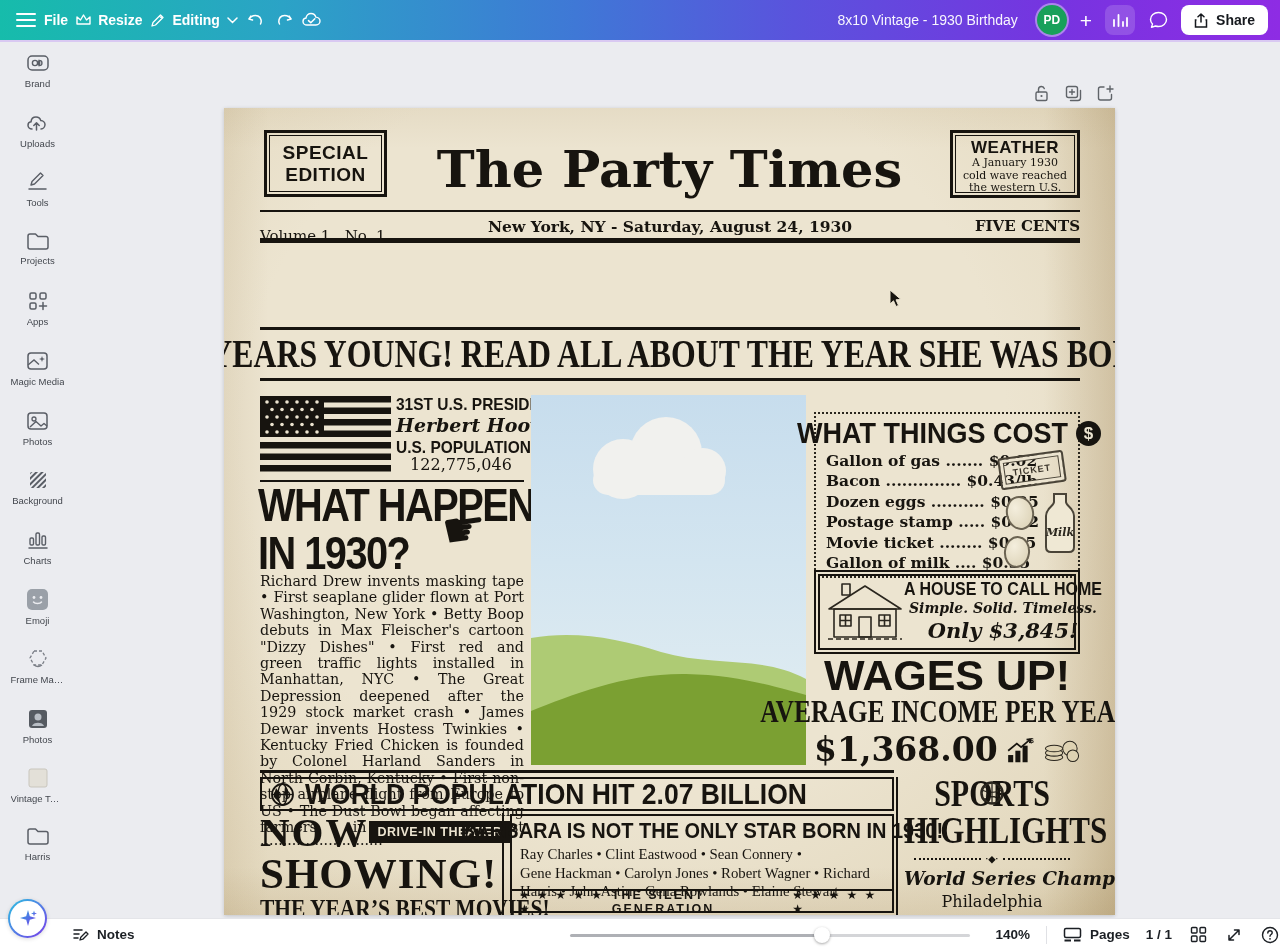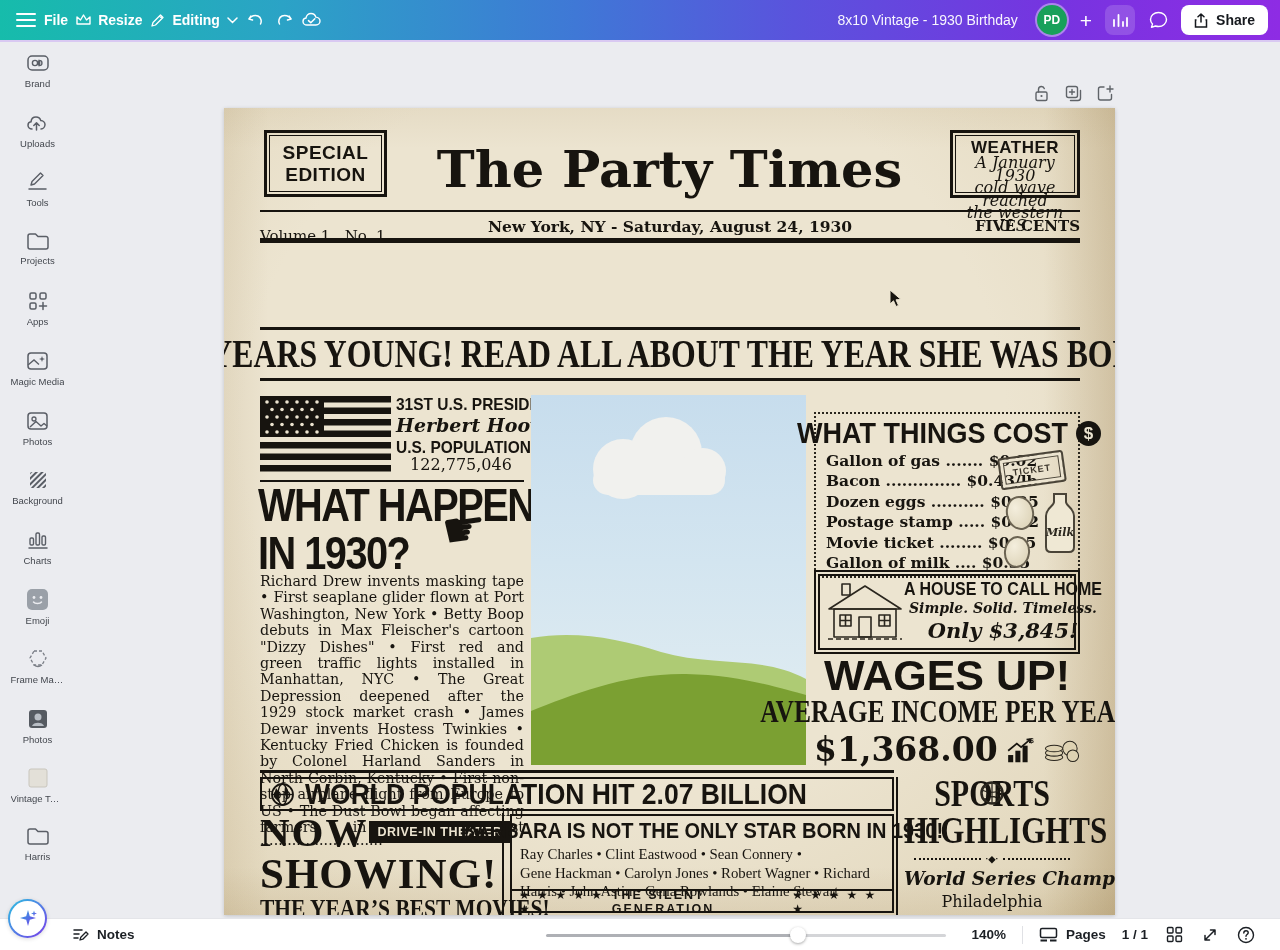--- a/index.html
+++ b/index.html
@@ -60,21 +60,21 @@
     display:flex; flex-direction:column; align-items:center; justify-content:center;
     font-weight:900; font-size:19px; line-height:22px; letter-spacing:.5px; }
   .masthead { left:170px; top:22px; width:551px; height:78px; display:flex; align-items:center;
     justify-content:center; font-family:"DejaVu Serif", serif; font-weight:bold; font-size:51px;
     letter-spacing:0px; white-space:nowrap; }
   .weather-box { left:726px; top:22px; width:130px; height:68px; border:3px solid #17140f;
     display:flex; align-items:center; justify-content:center; }
   .weather-inner { position:static; border:1px solid #17140f; width:120px; height:58px;
     text-align:center; padding-top:2px; }
   .weather-title { position:static; font-weight:900; font-size:17px; line-height:19px; letter-spacing:.5px; }
-  .weather-line { position:static; font-family:"DejaVu Serif", serif; font-size:16px; line-height:12.5px;font-style:italic; }
+  .weather-line { position:static; font-family:"DejaVu Serif", serif; font-size:11px; line-height:12.5px; }
 
   .rule-a { left:36px; top:102px; width:820px; height:2px; }
   .info-row { left:36px; top:107px; width:820px; height:21px; }
   .info-vol { left:0; top:12px; font-family:"DejaVu Serif", serif; font-weight:normal; font-size:15px; }
   .info-date { left:0; right:0; top:2px; text-align:center; font-family:"DejaVu Serif", serif; font-weight:bold; font-size:15.5px; }
   .info-price { right:0; top:2px; font-family:"DejaVu Serif", serif; font-weight:bold; font-size:15px; }
   .rule-b { left:36px; top:130px; width:820px; height:5px; }
 
   .headline { left:0; top:133px; width:891px; height:84px; display:flex; align-items:center; justify-content:center; }
   .headline span { font-size:61px; font-weight:bold; letter-spacing:-1px; white-space:nowrap;
@@ -171,21 +171,21 @@
   .sports-orn { position:static; display:flex; align-items:center; gap:5px; margin:7px 10px 3px 10px; }
   .sports-orn i { position:static; flex:1; height:0; border-top:2px dotted #17140f; }
   .sports-orn b { position:static; font-size:9px; }
   .sports-ws { position:static; display:block; font-family:"DejaVu Serif", serif; font-style:italic; font-weight:bold; font-size:18.5px; line-height:24px; white-space:nowrap; }
   .sports-wsv { position:static; display:block; font-family:"DejaVu Serif", serif; font-size:16px; line-height:22px; }
 
   
   .bottombar { position:absolute; left:0; top:918px; width:1280px; height:32px; background:#fff;
     border-top:1px solid #e4e5e9; display:flex; align-items:center; z-index:55; color:#1b1f24; }
   .bb-notes { display:flex; align-items:center; gap:8px; margin-left:72px; font-size:13.5px; font-weight:bold; cursor:pointer; }
-  .bb-right { margin-left:auto; display:flex; align-items:center; gap:16px; padding-right:24px; }
+  .bb-right { margin-left:auto; display:flex; align-items:center; gap:16px; padding-right:0; }
   .bb-slider { width:400px; height:16px; position:relative; cursor:pointer; }
   .bb-track { position:absolute; left:0; top:7px; width:100%; height:3px; background:#d4d5d8; border-radius:2px; }
   .bb-fill { position:absolute; left:0; top:7px; width:63%; height:3px; background:#aeb0b5; border-radius:2px; }
   .bb-handle { position:absolute; left:63%; top:0; width:16px; height:16px; border-radius:50%; background:#fff;
     box-shadow:0 1px 3px rgba(0,0,0,.35); transform:translateX(-8px); }
   .bb-zoom { font-size:13.5px; font-weight:bold; width:44px; text-align:right; }
   .bb-vsep { width:1px; height:18px; background:#e0e1e5; }
   .bb-pages { display:flex; align-items:center; gap:8px; font-size:13.5px; font-weight:bold; cursor:pointer; }
   .bb-count { font-size:13.5px; font-weight:bold; }
   .bb-icon { width:20px; height:20px; display:flex; align-items:center; justify-content:center; cursor:pointer; }

